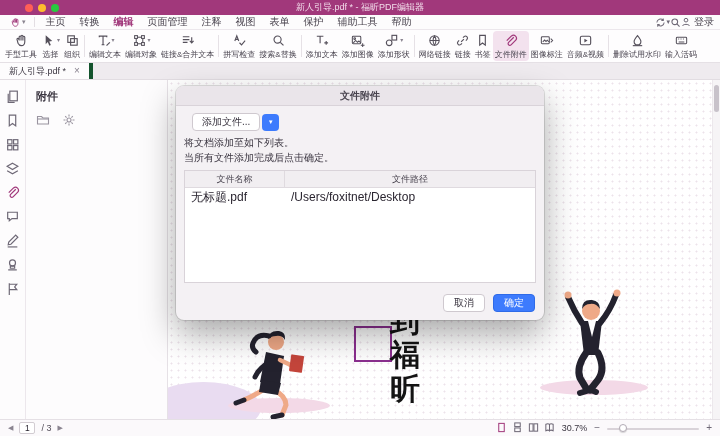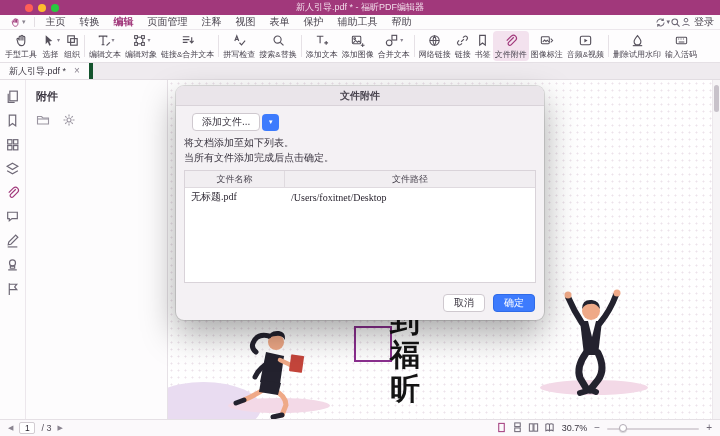--- a/index.html
+++ b/index.html
@@ -70,21 +70,21 @@
   .dlg-titlebar { height:20px; background:#EAE5EA; border-bottom:1px solid #D9D3D9; border-radius:8px 8px 0 0; text-align:center; font-size:10px; font-weight:bold; color:#4A4550; line-height:20px; }
   .dlg-body { position:relative; padding:7px 8px; height:214px; }
   .addfile-row { display:flex; align-items:center; gap:2px;margin-left:8px; }
   .addfile-btn { background:#FFFFFF; border:1px solid #CFC9CF; border-radius:4px; height:18px; padding:0 9px; font-size:10px; color:#3A3540; display:flex; align-items:center; }
   .addfile-arrow { width:17px; height:17px; background:#3D7BFD; border-radius:4px; color:#fff; font-size:7px; display:flex; align-items:center; justify-content:center; }
   .dlg-instr { font-size:10px; color:#3A3540; line-height:14px; margin-top:5px; }
   .filetable { margin-top:5px; background:#FFFFFF; border:1px solid #D9D3D9; height:113px; display:flex; flex-direction:column; }
   .ft-head { display:flex; background:#F1EEF1; border-bottom:1px solid #DFDADF; height:17px; align-items:center; font-size:9px; color:#4A4550; flex:none; }
   .ft-col1 { width:100px; text-align:center; border-right:1px solid #DFDADF; height:100%; display:flex; align-items:center; justify-content:center; }
   .ft-col2 { flex:1; text-align:center; }
-  .ft-row { display:flex; height:18px; align-items:center; font-size:10px; color:#2A2530;font-family:Liberation Serif, serif; }
+  .ft-row { display:flex; height:18px; align-items:center; font-size:12px; color:#2A2530; }
   .ft-cell1 { width:100px; padding-left:6px; }
   .ft-cell2 { flex:1; padding-left:6px; }
   .dlg-buttons { position:absolute; right:9px; bottom:8px; display:flex; gap:8px; }
   .btn { min-width:40px; height:18px; border-radius:4px; font-size:10px; display:flex; align-items:center; justify-content:center; padding:0 10px; }
   .btn-cancel { background:#FFFFFF; border:1px solid #CFC9CF; color:#3A3540; }
   .btn-ok { background:#3D7BFD; border:1px solid #2F6BE8; color:#FFFFFF; }
 
   
   .statusbar { height:17px; background:#FBF9FB; border-top:1px solid #E5E0E5; display:flex; align-items:center; padding:0 8px; font-size:9px; color:#55505B; }
   .nav { display:flex; align-items:center; gap:6px; }
@@ -252,21 +252,21 @@
       <span class="tlabel">添加图像</span>
     </div>
     <div class="tbtn">
       <span class="ticon">
           <svg width="15" height="15" viewBox="0 0 16 16" fill="none" stroke="#55505B" stroke-width="1.2">
             <circle cx="5.5" cy="10.5" r="3"></circle>
             <rect x="8.5" y="2.5" width="5" height="5"></rect>
           </svg>
           <span class="tarrow">▾</span>
         </span>
-      <span class="tlabel">合并文本</span>
+      <span class="tlabel">添加形状</span>
     </div>
     <span class="tdiv"></span>
     <div class="tbtn">
       <span class="ticon">
           <svg width="15" height="15" viewBox="0 0 16 16" fill="none" stroke="#55505B" stroke-width="1.1">
             <circle cx="8" cy="8" r="5"></circle>
             <path d="M3 8h10M8 3c2 2.5 2 7.5 0 10-2-2.5-2-7.5 0-10z"></path>
           </svg>
         </span>
       <span class="tlabel">网络链接</span>

